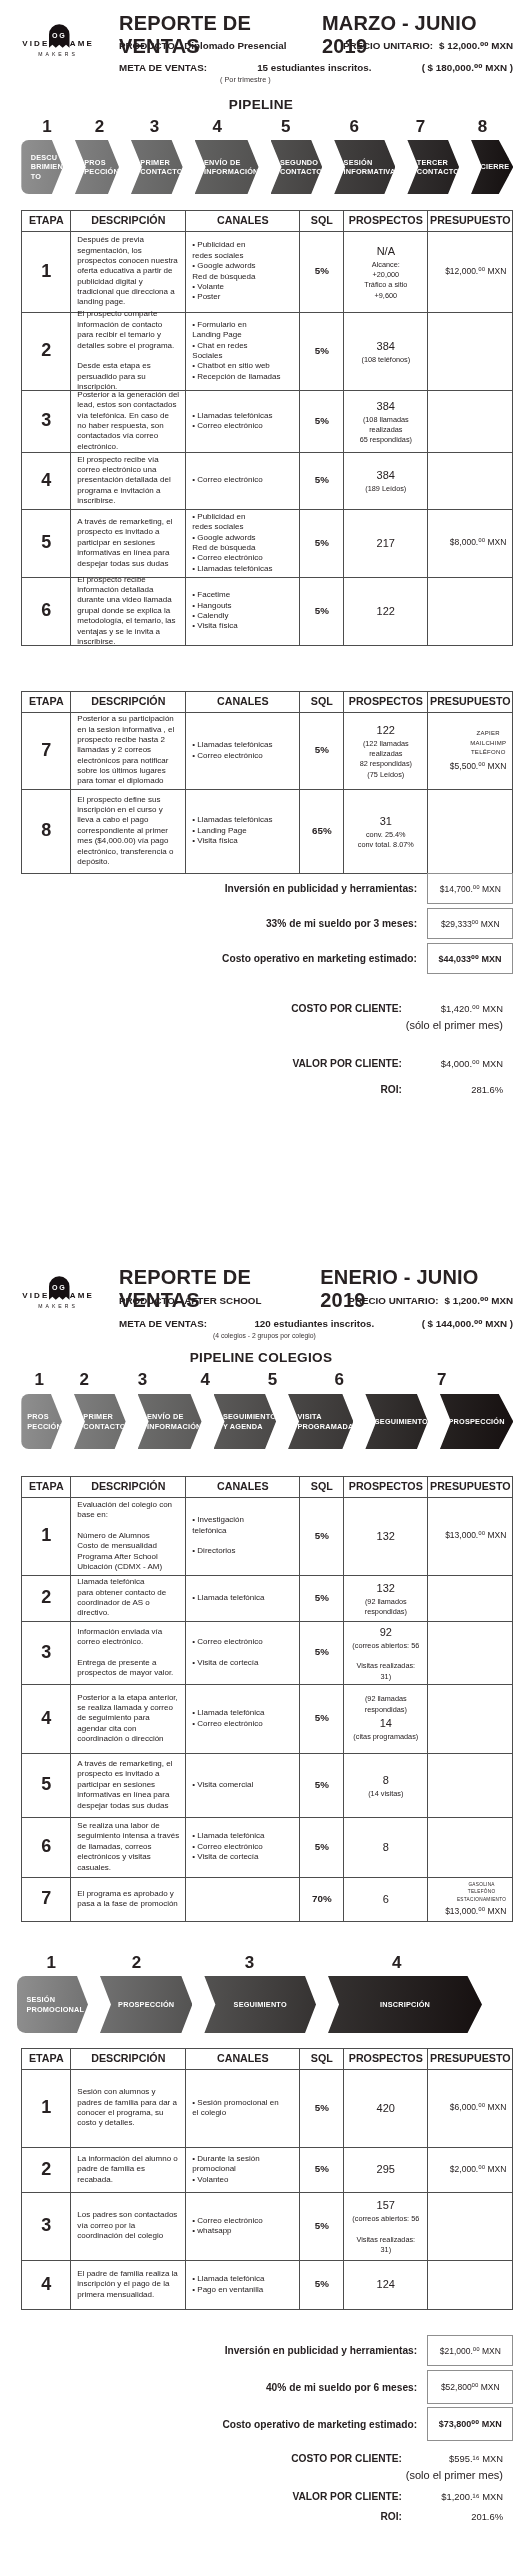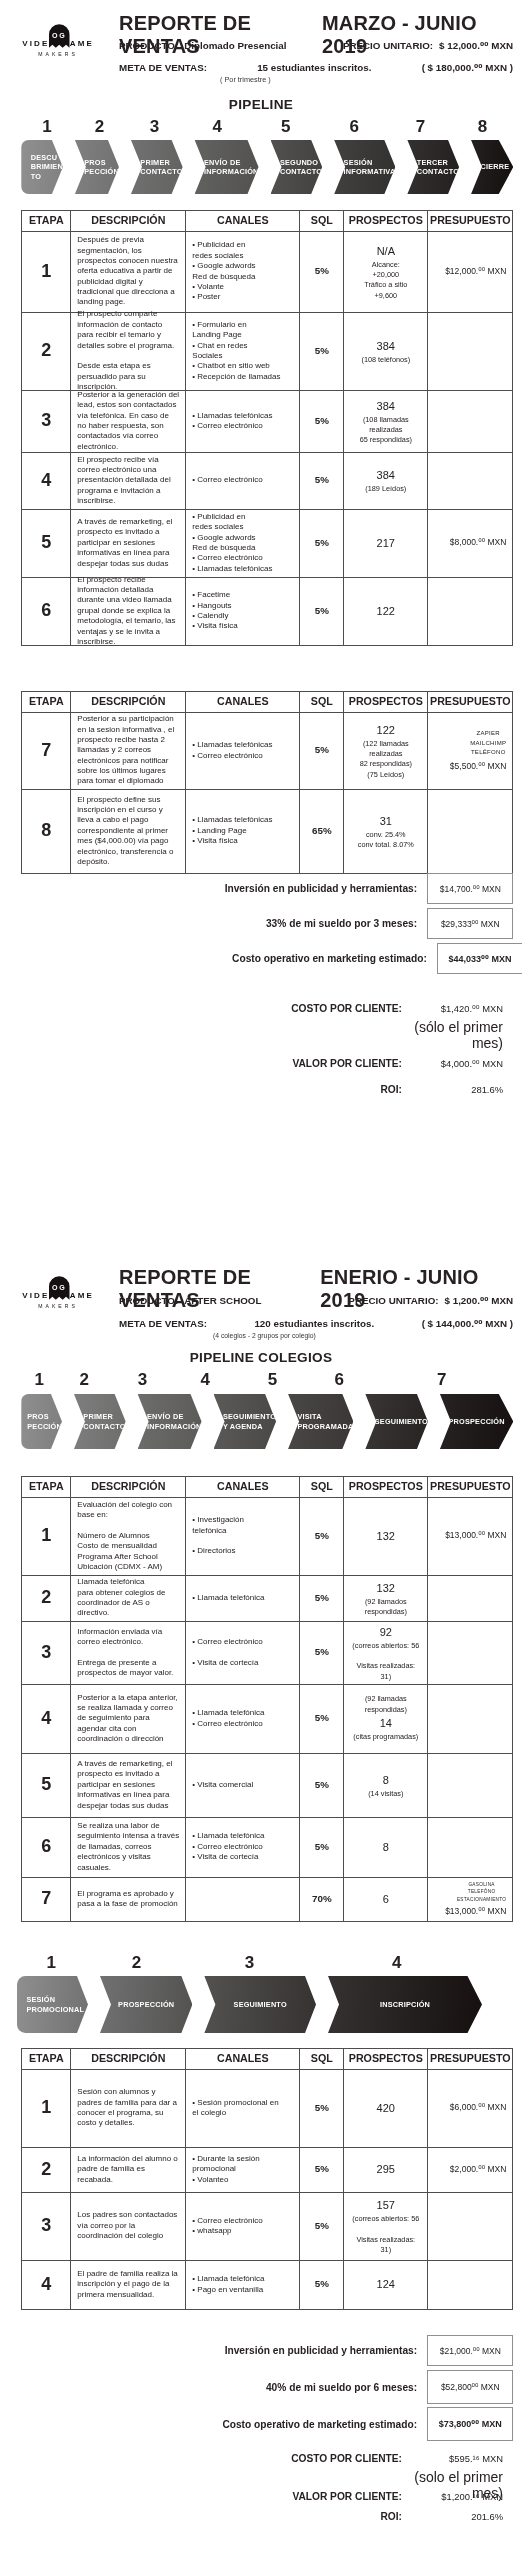--- a/index.html
+++ b/index.html
@@ -53,21 +53,21 @@
   .sumlabel{flex:1;display:flex;align-items:center;justify-content:flex-end;padding-right:10.2px;
             font-weight:800;font-size:10.2px}
   .sumbox{width:84px;border:0.9px solid #8f8f8f;display:flex;align-items:center;justify-content:center;
           font-size:8.5px;text-align:center}
   .sumbox.b{font-weight:800;font-size:9px}
 
   
   .statrow{display:flex;align-items:baseline;height:15.4px}
   .statlabel{flex:1;text-align:right;font-weight:800;font-size:10.2px}
   .statval{width:101px;text-align:right;font-size:9.4px}
-  .statval.note{font-size:14px}
+  .statval.note{font-size:11px}
 </style>
 </head>
 <body>
 
 <div class="page">
 
   <div class="abs" style="top:12px;left:0;width:522px;height:85px">
     <div class="abs logo" style="left:13.6px;top:12px;width:89px">
       <div class="logo-row">
         <span>VIDE</span>
@@ -284,21 +284,21 @@
   </div>
 
   <div class="abs sumrow" style="top:873px;left:21.3px;width:492px;height:31px">
     <div class="sumlabel">Inversión en publicidad y herramientas:</div>
     <div class="sumbox">$14,700.⁰⁰ MXN</div>
   </div>
   <div class="abs sumrow" style="top:908px;left:21.3px;width:492px;height:31px">
     <div class="sumlabel">33% de mi sueldo por 3 meses:</div>
     <div class="sumbox">$29,333⁰⁰ MXN</div>
   </div>
-  <div class="abs sumrow" style="top:943px;left:31px;width:492px;height:31px">
+  <div class="abs sumrow" style="top:943px;left:21px;width:492px;height:31px">
     <div class="sumlabel">Costo operativo en marketing estimado:</div>
     <div class="sumbox b">$44,033⁰⁰ MXN</div>
   </div>
 
   <div class="abs" style="top:1000px;left:128px;width:375px">
     <div class="statrow" style="margin-top:3.4px">
       <div class="statlabel">COSTO POR CLIENTE:</div>
       <div class="statval">$1,420.⁰⁰ MXN</div>
     </div>
     <div class="statrow">
@@ -399,21 +399,21 @@
     <div class="td pros">
       <div class="pros-main">132</div>
 
     </div>
     <div class="td pres">
       <div class="pres-val">$13,000.⁰⁰ MXN</div>
     </div>
 
     <div class="td etapa">2</div>
     <div class="td desc">Llamada telefónica
-para obtener colegios de coordinador de AS o directivo.</div>
+para obtener contacto de coordinador de AS o directivo.</div>
     <div class="td can">• Llamada telefónica</div>
     <div class="td sql">5%</div>
     <div class="td pros">
       <div class="pros-main">132</div>
       <div class="pros-sub">(92 llamados
 respondidas)</div>
     </div>
     <div class="td pres">
       
     </div>

